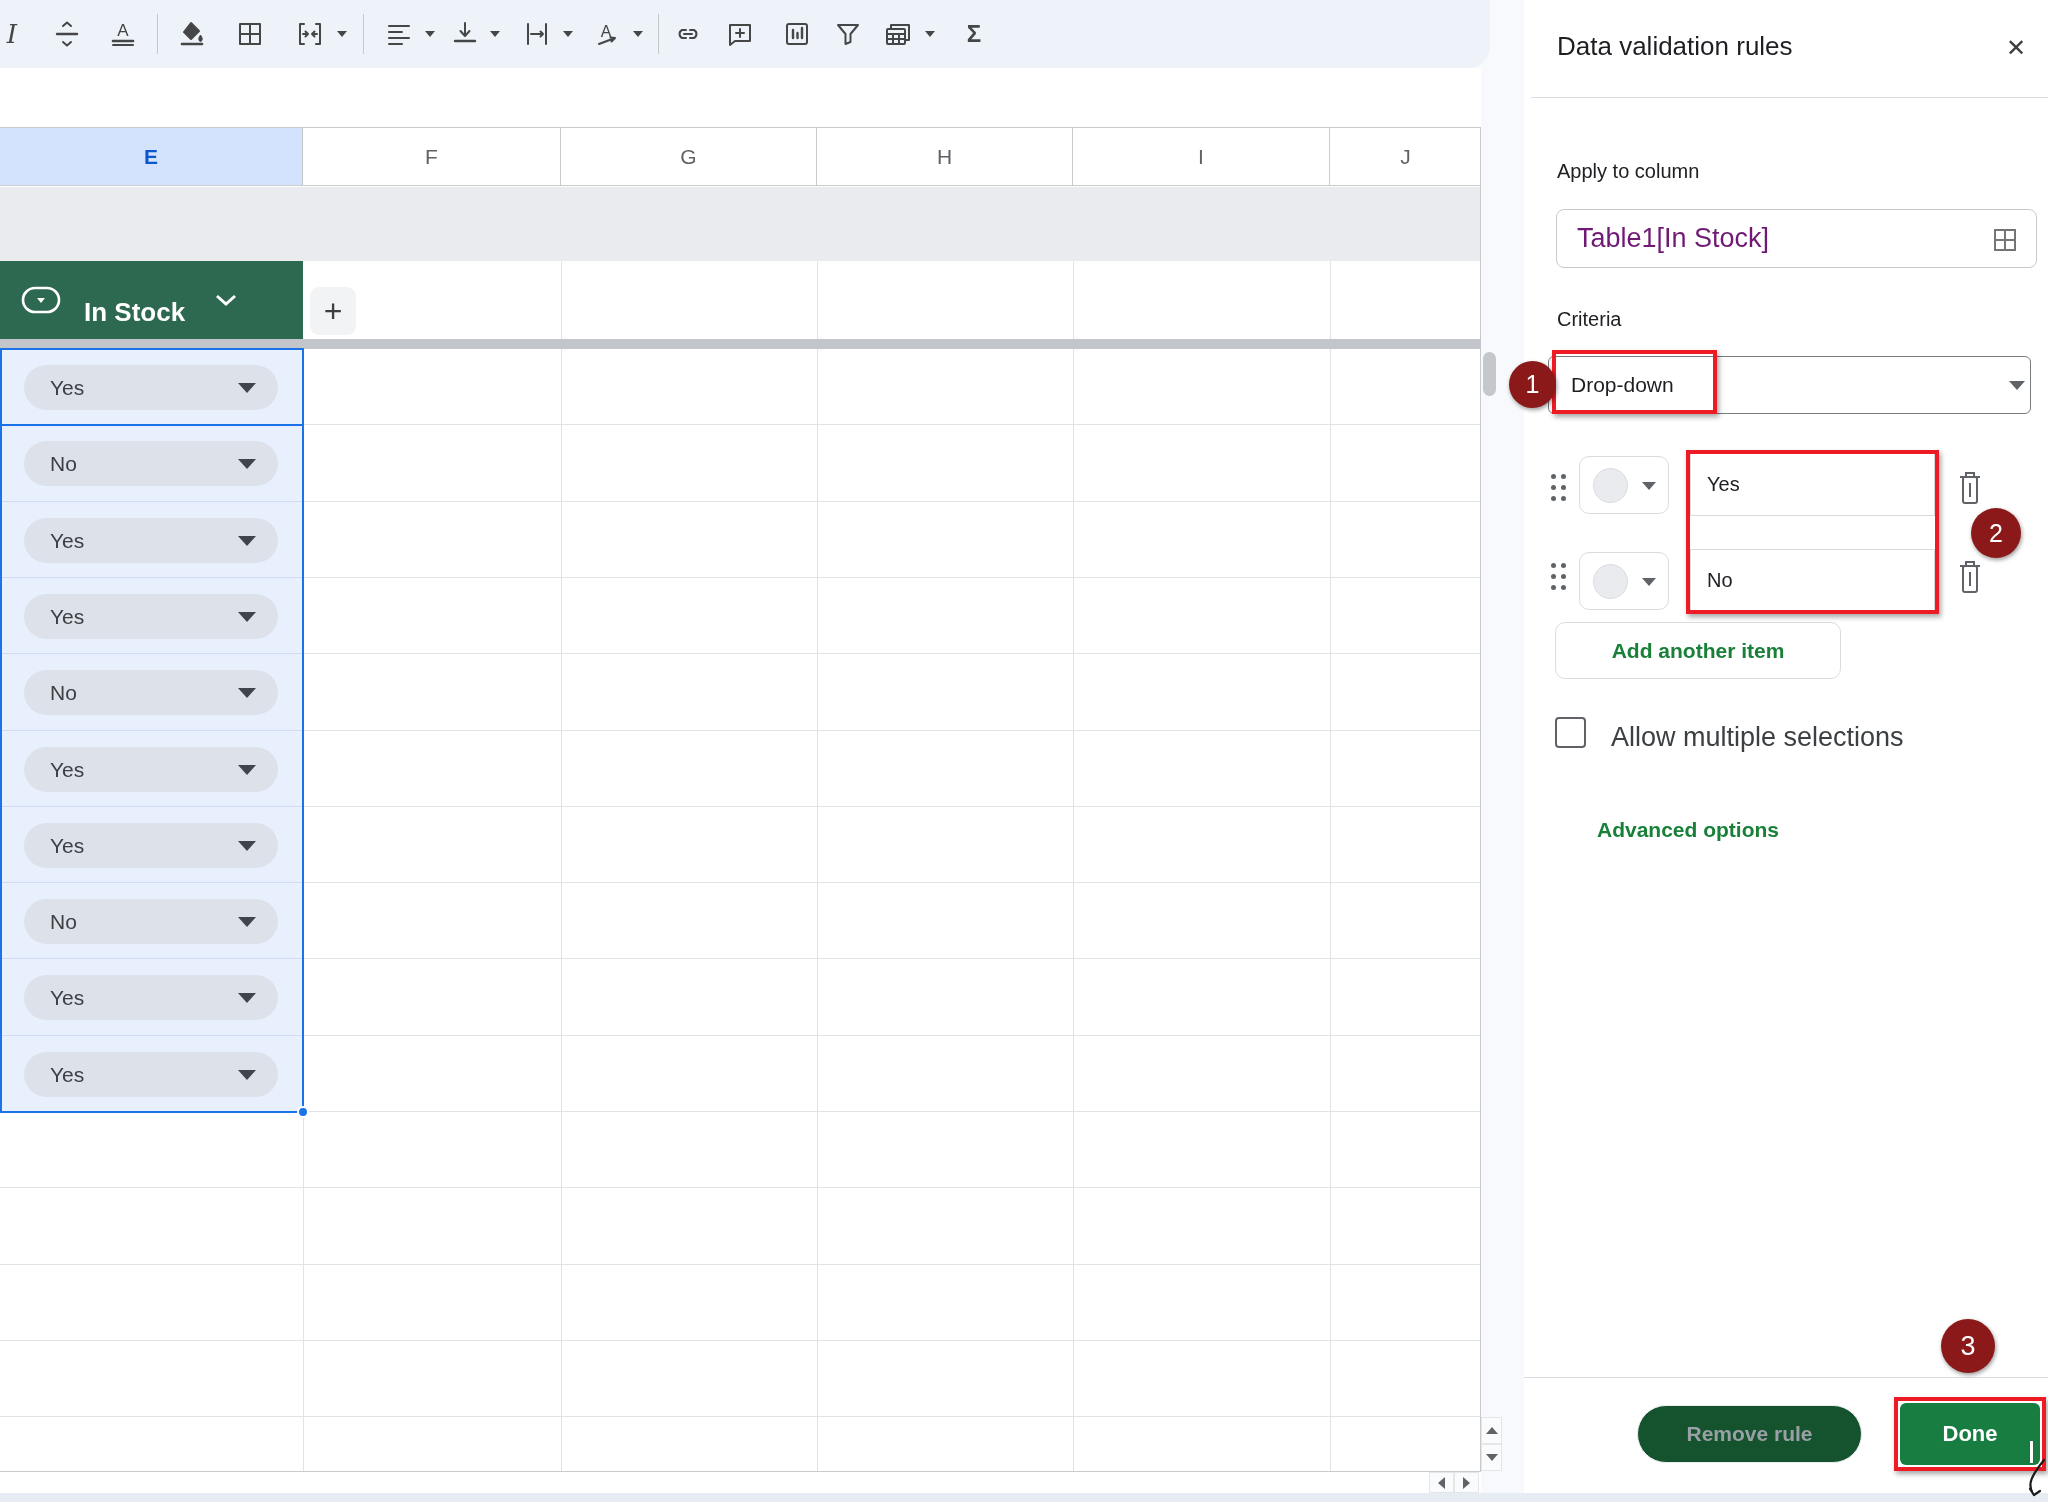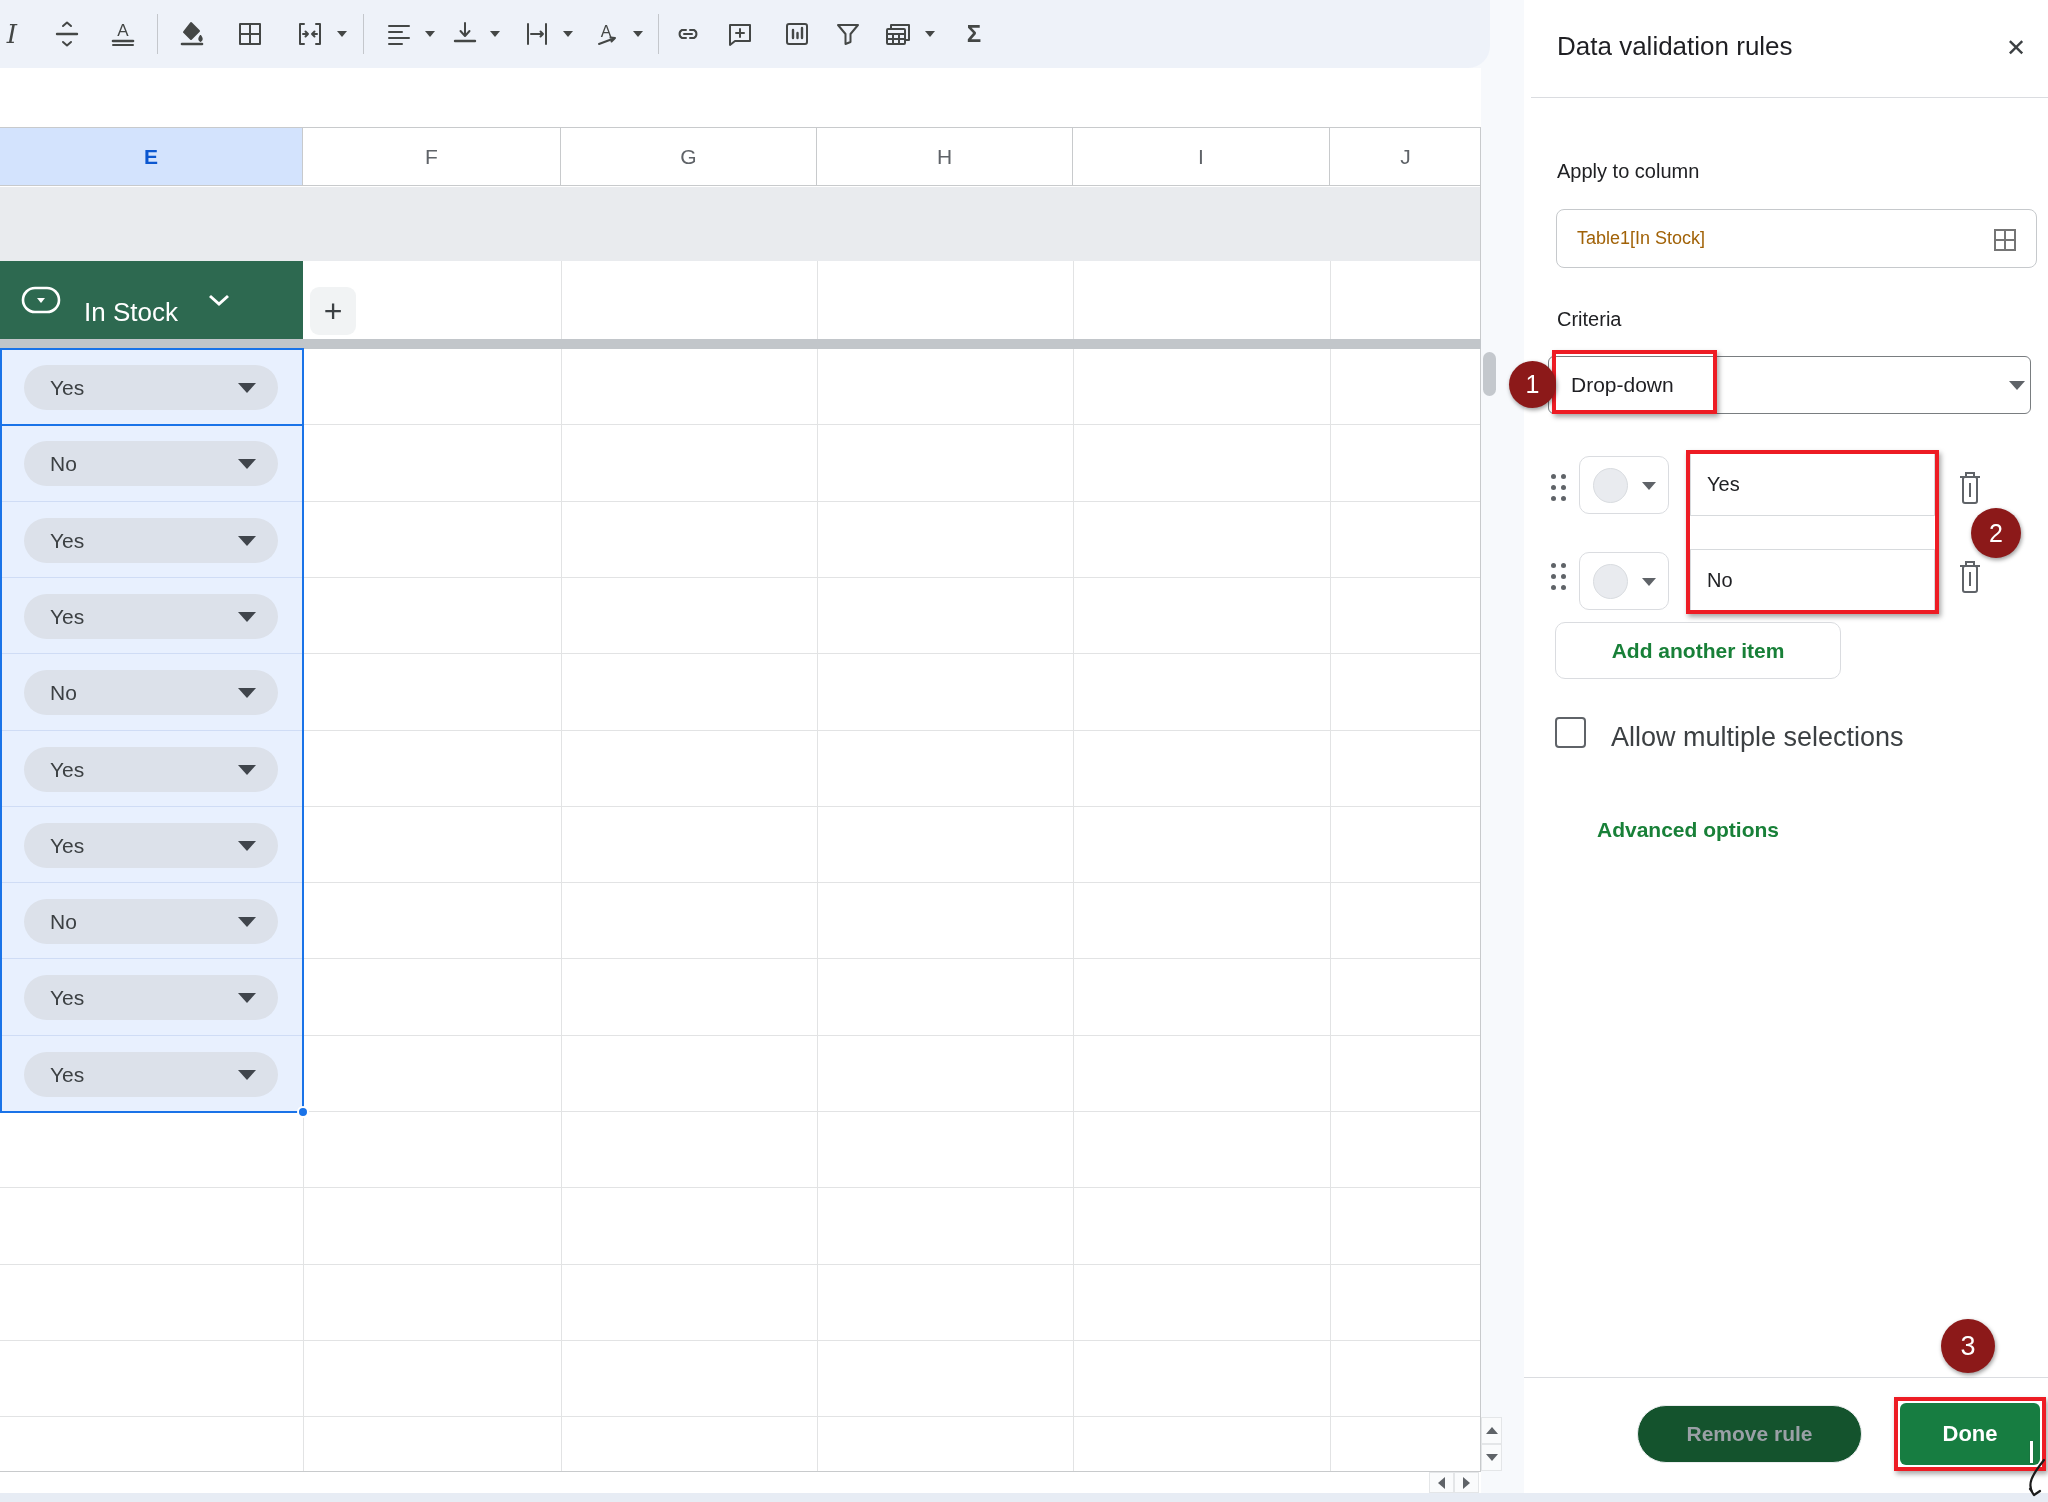--- a/index.html
+++ b/index.html
@@ -21,21 +21,21 @@
   .colheader { border-right:1px solid #c8cacc; display:flex; align-items:center; justify-content:center; font-size:21px; color:#5f6368; }
   .colheader.sel { background:#d3e3fd; color:#0b57d0; font-weight:bold; }
   .grayband { left:0; top:187px; width:1481px; height:74px; background:#e9ebee; }
   .vline { width:1px; background:#e2e3e4; }
   .hgrid { left:0; top:349px; width:1481px; height:1122px;
            background-image:repeating-linear-gradient(to bottom, transparent 0 75.3px, #e2e3e4 75.3px 76.3px); }
   .grid-bottom { left:0; top:1471px; width:1481px; height:1px; background:#c8cacc; }
   .grid-right { left:1480px; top:127px; width:1px; height:1345px; background:#c8cacc; }
 
   .table-header { left:0; top:261px; width:303px; height:78px; display:flex; align-items:center; z-index:3; }
-  .th-text { color:#fff; font-size:26px; font-weight:normal; margin-left:20px;margin-top:24px; }
+  .th-text { color:#fff; font-size:26px; font-weight:bold; margin-left:20px;margin-top:24px; }
   .divider-bar { left:0; top:339px; width:1481px; height:10px; background:#c2c6ca; z-index:3; }
   .addcol { left:310px; top:287px; width:46px; height:48px; background:#f1f3f4; border-radius:9px; display:flex; align-items:center; justify-content:center; font-size:32px; color:#3c4043; z-index:3; }
 
   .selection { left:0px; top:349px; width:303px; height:763px; background:#e8f0fe; z-index:2;
                background-image:repeating-linear-gradient(to bottom, transparent 0 75.3px, #cfdcf5 75.3px 76.3px); }
   .sel-border { left:0px; top:348px; width:304px; height:765px; border:2px solid #1a73e8; z-index:4; pointer-events:none; }
   .active-cell { left:0px; top:348px; width:304px; height:78px; border:2px solid #1a73e8; z-index:4; pointer-events:none; }
   .fill-handle { left:297px; top:1106px; width:12px; height:12px; border-radius:50%; background:#1a73e8; border:2px solid #fff; z-index:5; }
   .chip { position:absolute; left:24px; width:254px; height:45px; background:#dce1ea; border-radius:23px; display:flex; align-items:center; z-index:3; }
   .chip-label { font-size:21px; color:#3c4043; margin-left:26px; }
@@ -51,21 +51,21 @@
   .bottom-strip { left:0; top:1493px; width:2048px; height:9px; background:#e7ecf4; }
 
   
   .panel { left:1524px; top:0; width:524px; height:1493px; background:#fff; z-index:6; }
   .panel .inner { position:absolute; }
   .p-title { left:33px; top:31px; font-size:26px; color:#1f1f23; }
   .p-close { left:482px; top:34px; font-size:24px; color:#3c4043; }
   .p-divider { left:7px; top:97px; width:517px; height:1px; background:#dadce0; }
   .p-label { font-size:20px; color:#202124; }
   .range-box { left:32px; top:209px; width:481px; height:59px; border:1.5px solid #c6c9cc; border-radius:8px; display:flex; align-items:center; }
-  .range-ph { color:#a16207; font-size:18px; margin-left:20px; }
+  .range-ph { color:#701a75; font-size:27px; margin-left:20px; }
   .criteria-select { left:24px; top:356px; width:483px; height:58px; border:1.5px solid #797d80; border-radius:6px; display:flex; align-items:center; }
   .sel-caret { position:absolute; left:485px; top:381px; width:0; height:0; border-left:8px solid transparent; border-right:8px solid transparent; border-top:9px solid #5f6368; }
   .red-box { position:absolute; border:4px solid #ed1c24; box-shadow:2px 3px 5px rgba(0,0,0,0.35); z-index:8; pointer-events:none; }
   .badge { position:absolute; border-radius:50%; background:#8c1919; color:#fff; display:flex; align-items:center; justify-content:center; box-shadow:1px 2px 4px rgba(0,0,0,0.4); z-index:9; }
   .drag-handle { position:absolute; width:20px; height:30px; }
   .dh-dot { position:absolute; width:5px; height:5px; border-radius:50%; background:#5f6368; }
   .color-btn { position:absolute; left:55px; width:90px; height:58px; border:1.5px solid #dadce0; border-radius:10px; }
   .color-circle { position:absolute; left:13px; top:11px; width:35px; height:35px; border-radius:50%; background:#e9ebef; border:1px solid #d9dce0; }
   .color-caret { position:absolute; left:62px; top:25px; width:0; height:0; border-left:7px solid transparent; border-right:7px solid transparent; border-top:8px solid #5f6368; }
   .item-field { position:absolute; left:166px; width:245px; height:63px; border:1px solid #d7dadd; background:#fff; display:flex; align-items:center; }

